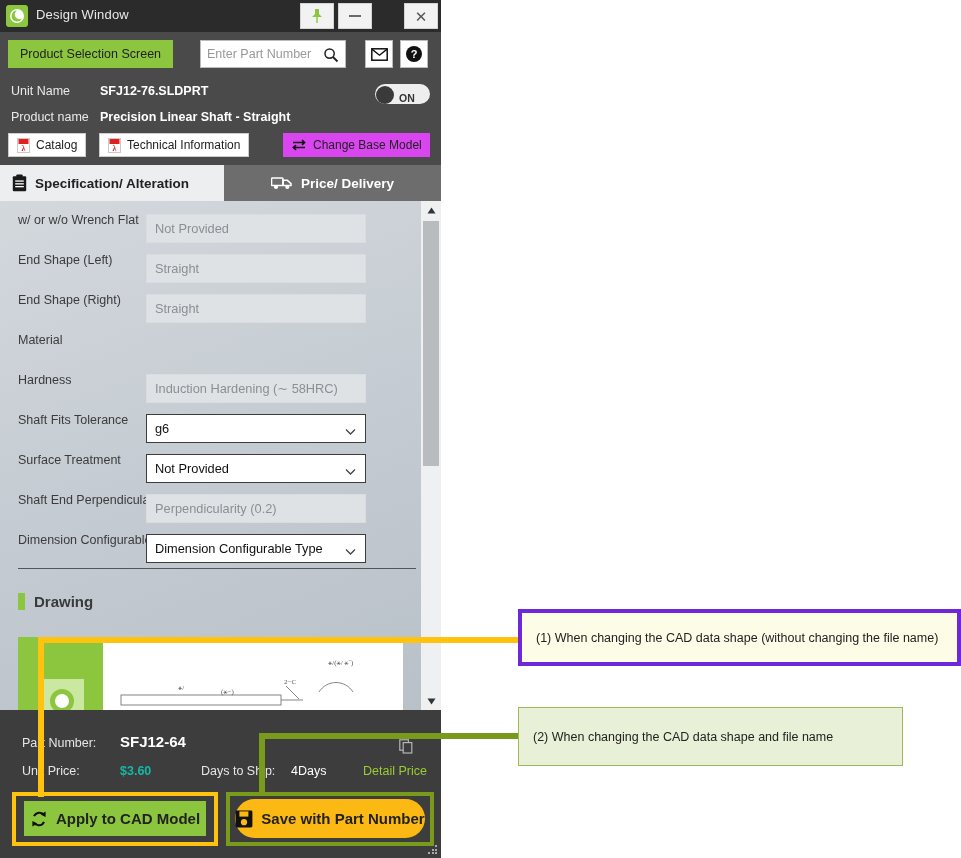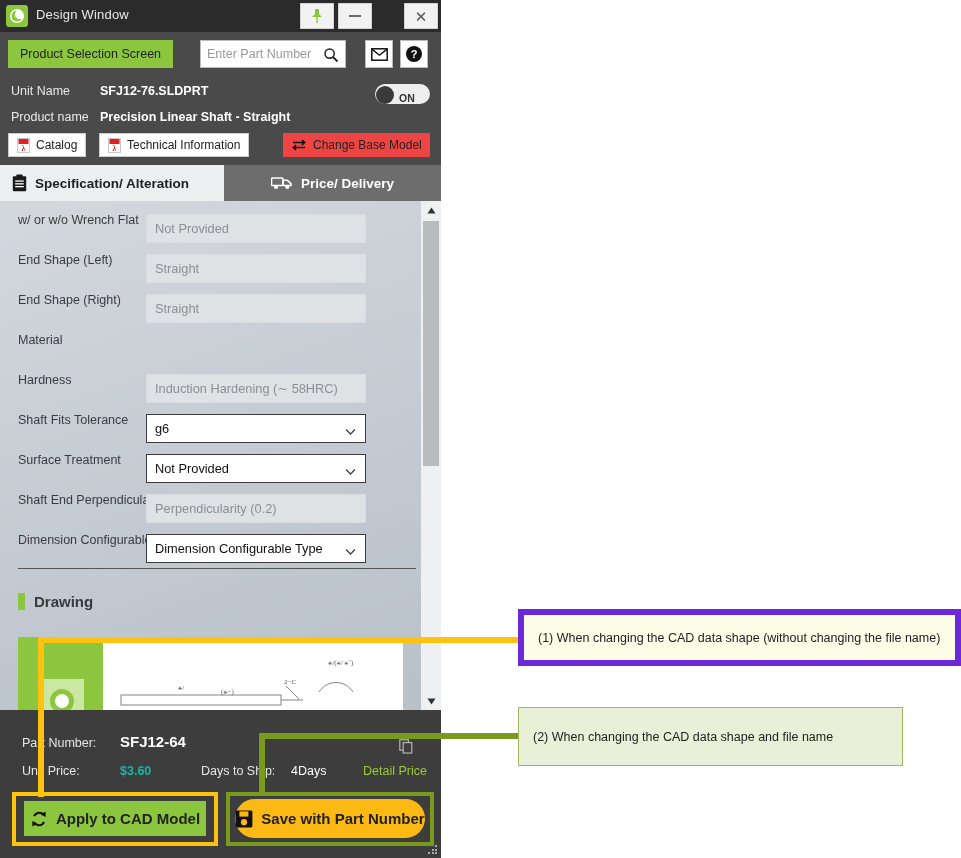--- a/index.html
+++ b/index.html
@@ -65,21 +65,21 @@
                   background:#3a3a3a; margin-left:1px; }
   .toggle .onlabel { font-size:10.5px; font-weight:bold; color:#333;
                      margin-left:5px; }
   .wbtn { position:absolute; top:57px; height:24px; background:#fff;
           border:1px solid #ccc; display:flex; align-items:center;
           padding:0 8px; cursor:pointer; font-size:12px; color:#222; }
   .wbtn.catalog { left:8px; }
   .wbtn.tech    { left:99px; }
   .pdficon { width:13px; height:15px; margin-right:6px; flex:none; }
   .greenbtn { position:absolute; left:283px; top:57px; height:24px;
-              background:#ef4444; border:none; display:flex; align-items:center;
+              background:#d946ef; border:none; display:flex; align-items:center;
               padding:0 8px; cursor:pointer; font-size:12px; color:#222; }
   .greenbtn svg { margin-right:6px; }
 
   
   .tabs { position:relative; height:36px; background:#5a5a5a; }
   .tab { position:absolute; top:0; height:36px; display:flex; align-items:center;
          padding:0 12px; font-size:13.5px; font-weight:bold; cursor:pointer; }
   .tab.active { left:0; width:224px; background:#eceef0; color:#222; }
   .tab.inactive { left:224px; width:217px; background:#6d6d6d; color:#fff;
                   justify-content:center; }
@@ -159,21 +159,21 @@
               border:4px solid #ffc20e; }
   .hl-save  { left:226px; top:792px; width:208px; height:54px;
               border:4px solid #7a9a1b; }
 
   .line { position:absolute; background:#ffc20e; }
   .line-g { position:absolute; background:#7a9a1b; }
 
   .callout { position:absolute; padding:10px 14px; font-size:12.5px;
              color:#222; display:flex; align-items:center; }
   .callout1 { left:518px; top:609px; width:443px; height:57px;
-              background:#fdfce6; border:6px solid #6d28d9; }
+              background:#fdfce6; border:4px solid #6d28d9; }
   .callout2 { left:518px; top:707px; width:385px; height:59px;
               background:#e9f0d8; border:1px solid #9fb85a; }
 </style>
 </head>
 <body>
 
 <div id="root">
 
   <div class="window">
 

